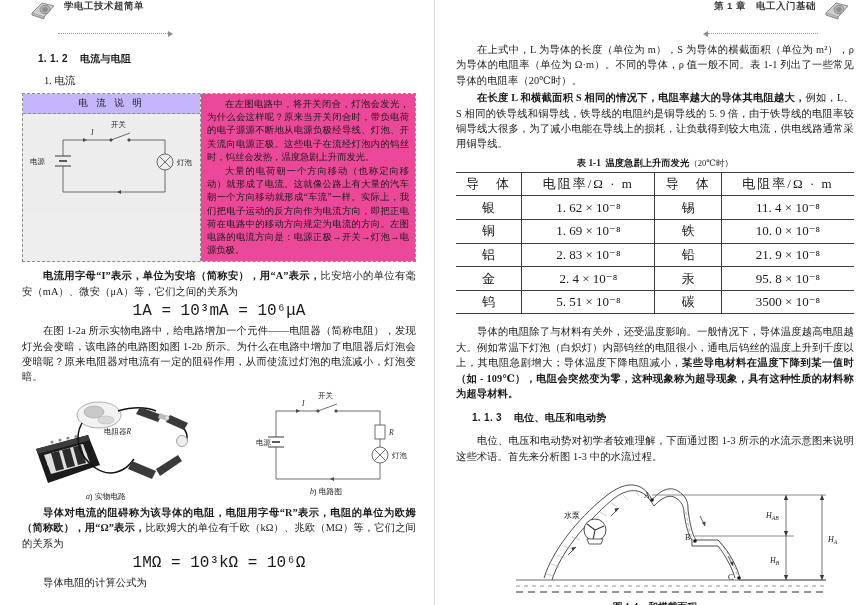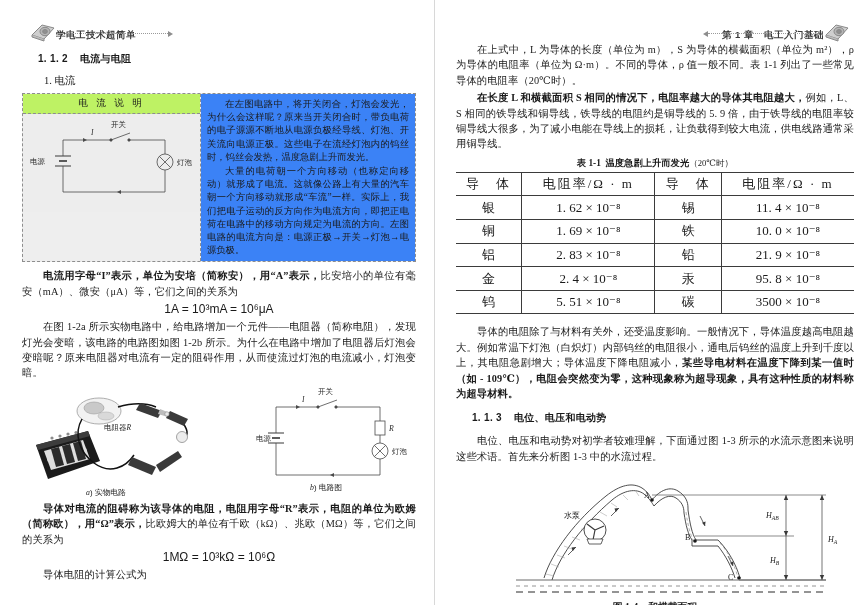--- a/index.html
+++ b/index.html
@@ -33,22 +33,23 @@
     position: absolute;
     left: 434px; top: 0;
     width: 1px; height: 605px;
     background: #d8d8d8;
   }
 
   
   .runhead {
     height: 42px;
     display: flex;
-    align-items: flex-end;
+    align-items: flex-start;
     position: relative;
+    gap: 8px;
   }
   .runhead.left  { justify-content: flex-start; padding-left: 8px; }
   .runhead.right { justify-content: flex-end; padding-right: 4px; }
   .rh-title {
     font-family: "Liberation Sans", "DejaVu Sans", sans-serif;
     font-size: 9.5px;
     font-weight: bold;
     color: #3a3a3a;
     letter-spacing: .5px;
   }
@@ -94,53 +95,53 @@
     font-size: 10.3px;
     line-height: 15.4px;
     margin: 0 0 2px 0;
     text-align: justify;
     text-indent: 21px;
     letter-spacing: .1px;
   }
   .bold { font-weight: bold; }
   .formula {
     text-align: center;
-    font-size: 12px;
+    font-size: 16px;
     margin: 3px 0 3px 0;
-    font-family: Liberation Sans, sans-serif;
+    font-family: Liberation Mono, monospace;
   }
 
   
   .infobox {
     border: 1px dashed #8e8e8e;
     margin: 4px 0 6px 0;
     display: flex;
     background: #eeeeee;
   }
   .ib-left {
     width: 178px;
     border-right: 1px dashed #8e8e8e;
     box-sizing: border-box;
   }
   .ib-left-head {
     text-align: center;
     font-size: 9.6px;
     letter-spacing: 3px;
     padding: 3px 0 3px 0;
     border-bottom: 1px dashed #8e8e8e;
-    background: #bef264;
+    background: #c4b5fd;
   }
   .ib-left-body {
     padding: 4px 2px 4px 2px;
     background: #ededed;
   }
   .ib-right {
     flex: 1;
     padding: 4px 6px 3px 6px;
-    background: #3b82f6;
+    background: #ec4899;
   }
   .ib-right p {
     font-size: 9.3px;
     line-height: 13.2px;
     margin: 0 0 1px 0;
     text-indent: 18px;
     text-align: justify;
   }
 
   

